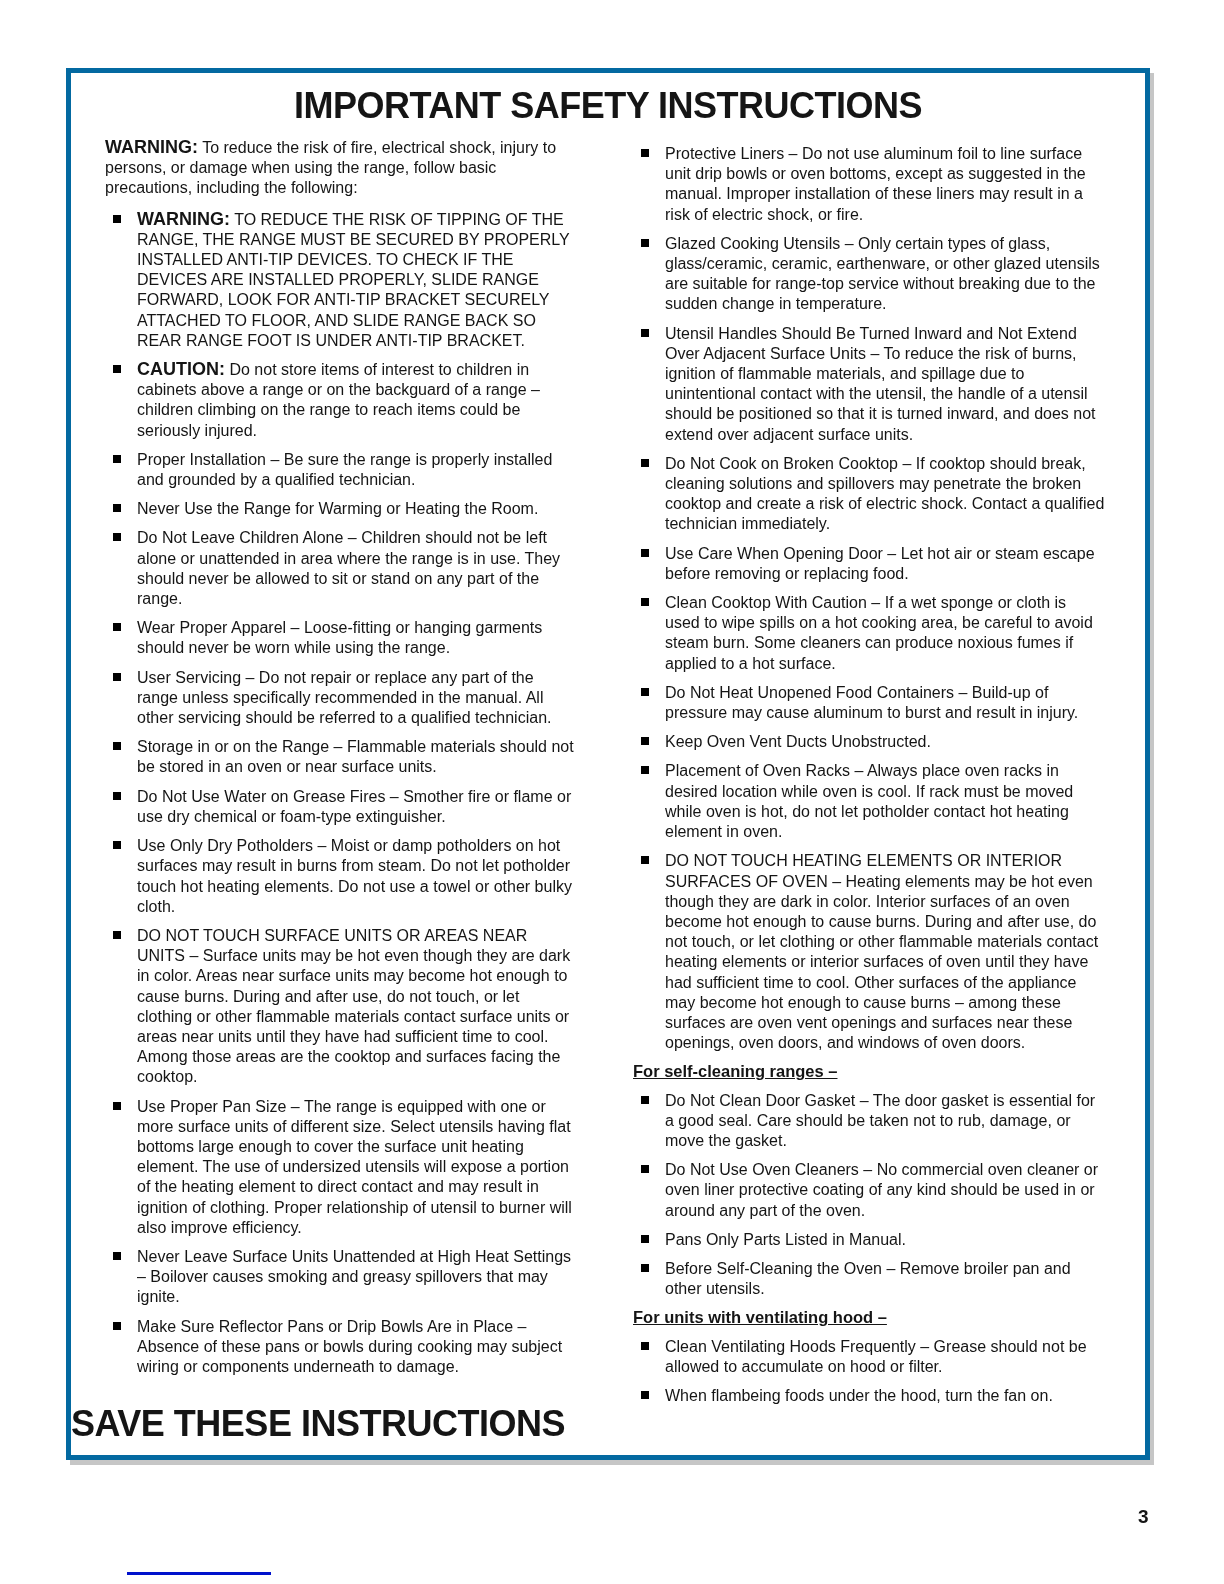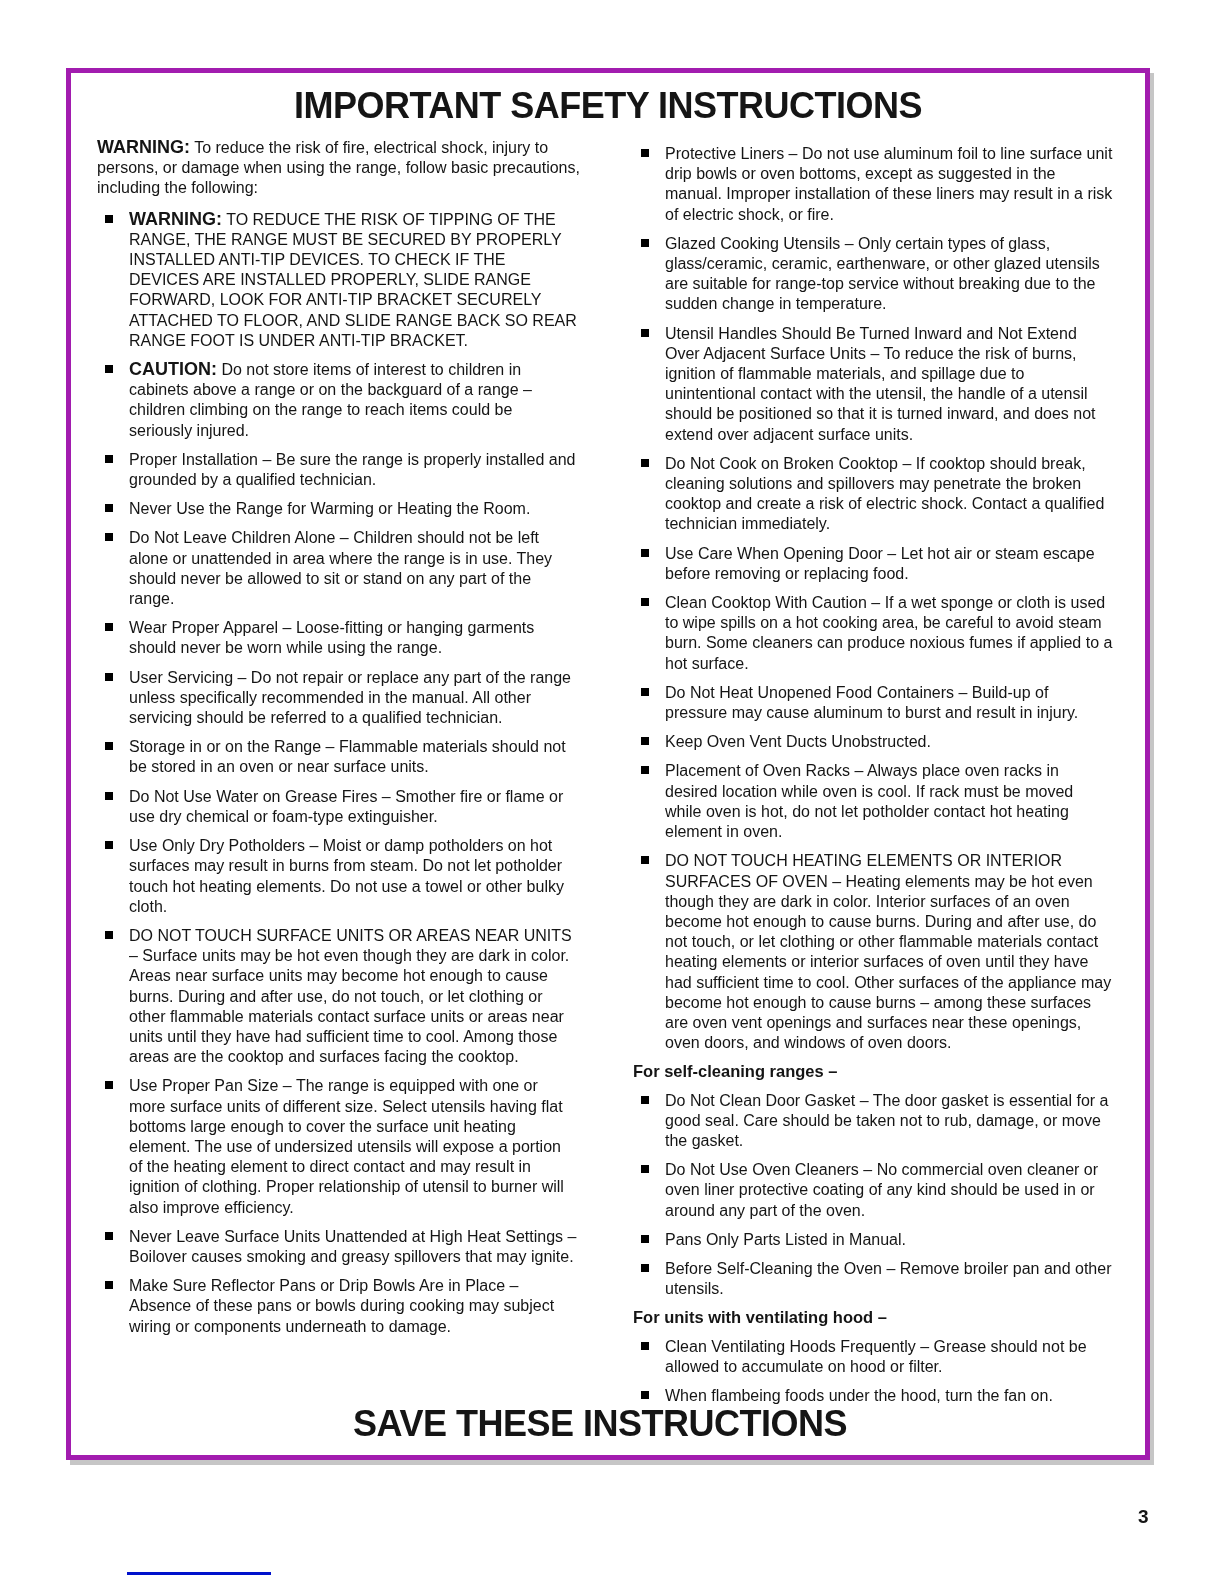--- a/index.html
+++ b/index.html
@@ -1,31 +1,31 @@
 <!DOCTYPE html>
 <html><head>
 <meta charset="utf-8">
 <style>
   html,body{margin:0;padding:0;}
   body{width:1224px;height:1584px;position:relative;background:#ffffff;
        font-family:"Liberation Sans",sans-serif;color:#151515;}
   .box{position:absolute;left:66px;top:68px;width:1084px;height:1392px;
-       border:5px solid #a21caf;box-sizing:border-box;background:#fff;
+       border:5px solid #0369a1;box-sizing:border-box;background:#fff;
        box-shadow:4px 5px 0 #c6c6c6;}
   .title{margin:12px 10px 10px;text-align:center;font-size:36px;font-weight:bold;
          letter-spacing:-0.5px;white-space:nowrap;}
-  .cols{display:flex;gap:50px;padding:0 26px;}
+  .cols{display:flex;gap:50px;padding:0 34px;}
   .col{flex:1;font-size:16px;line-height:20.2px;}
   .intro{margin:0 0 10px;}
   .intro b,.itext b{font-size:18px;}
   ul.items{list-style:none;margin:6px;padding:0;}
   .item{position:relative;padding-left:26px;margin:0 0 8px;}
   .sq{position:absolute;left:2px;top:6px;width:8px;height:8px;background:#000;}
-  .subhead{font-weight:bold;margin:2px 0 8px;font-size:16.5px;}
-  .banner{position:absolute;left:0;right:16px;bottom:10px;text-align:center;
+  .subhead{font-weight:bold;margin:2px 0 8px;font-size:16.5px;text-decoration:underline;}
+  .banner{position:absolute;left:0;right:16px;bottom:10px;text-align:left;
           font-size:36px;font-weight:bold;letter-spacing:-0.5px;}
   .pagenum{position:absolute;left:1138px;top:1506px;font-size:19px;font-weight:bold;}
   .bluelink{position:absolute;left:127px;top:1572px;width:144px;height:3px;
             background:#0011cc;cursor:pointer;}
 </style>
 </head>
 <body>
 
 <div class="page">
   <div class="box">

